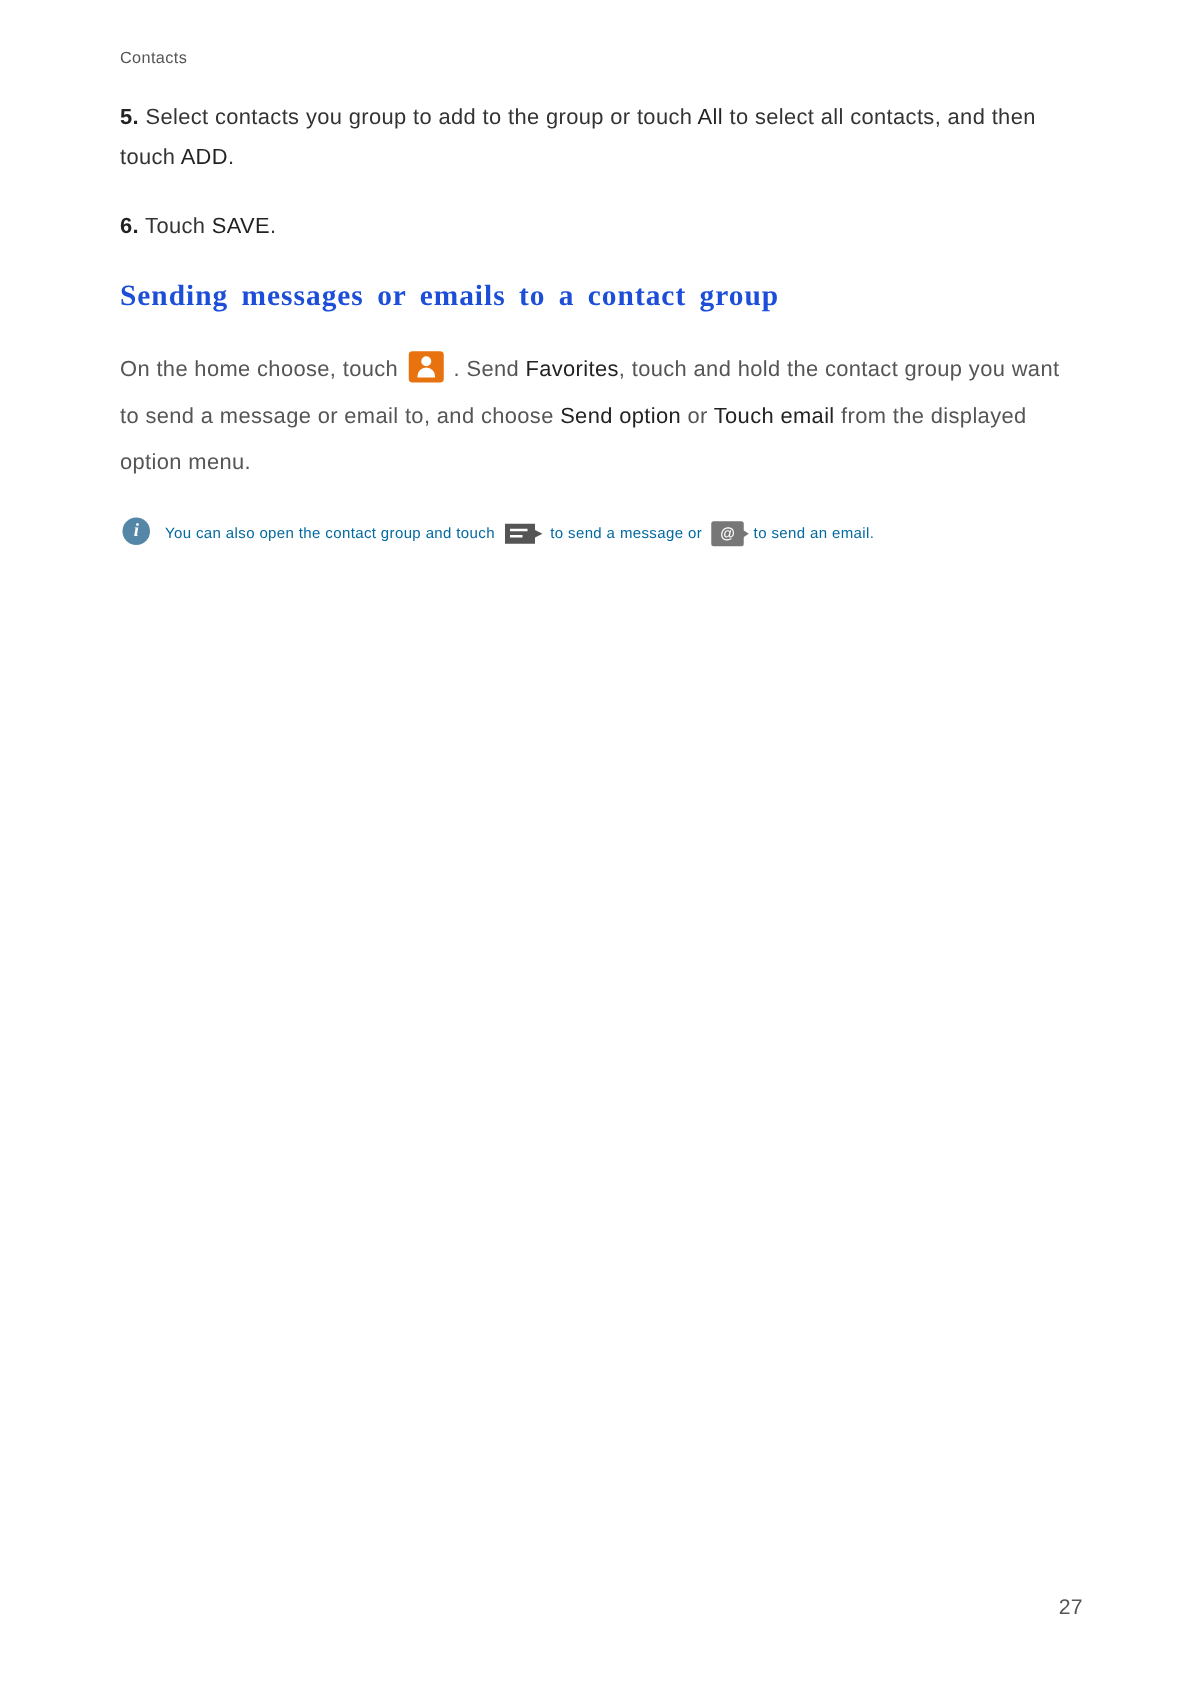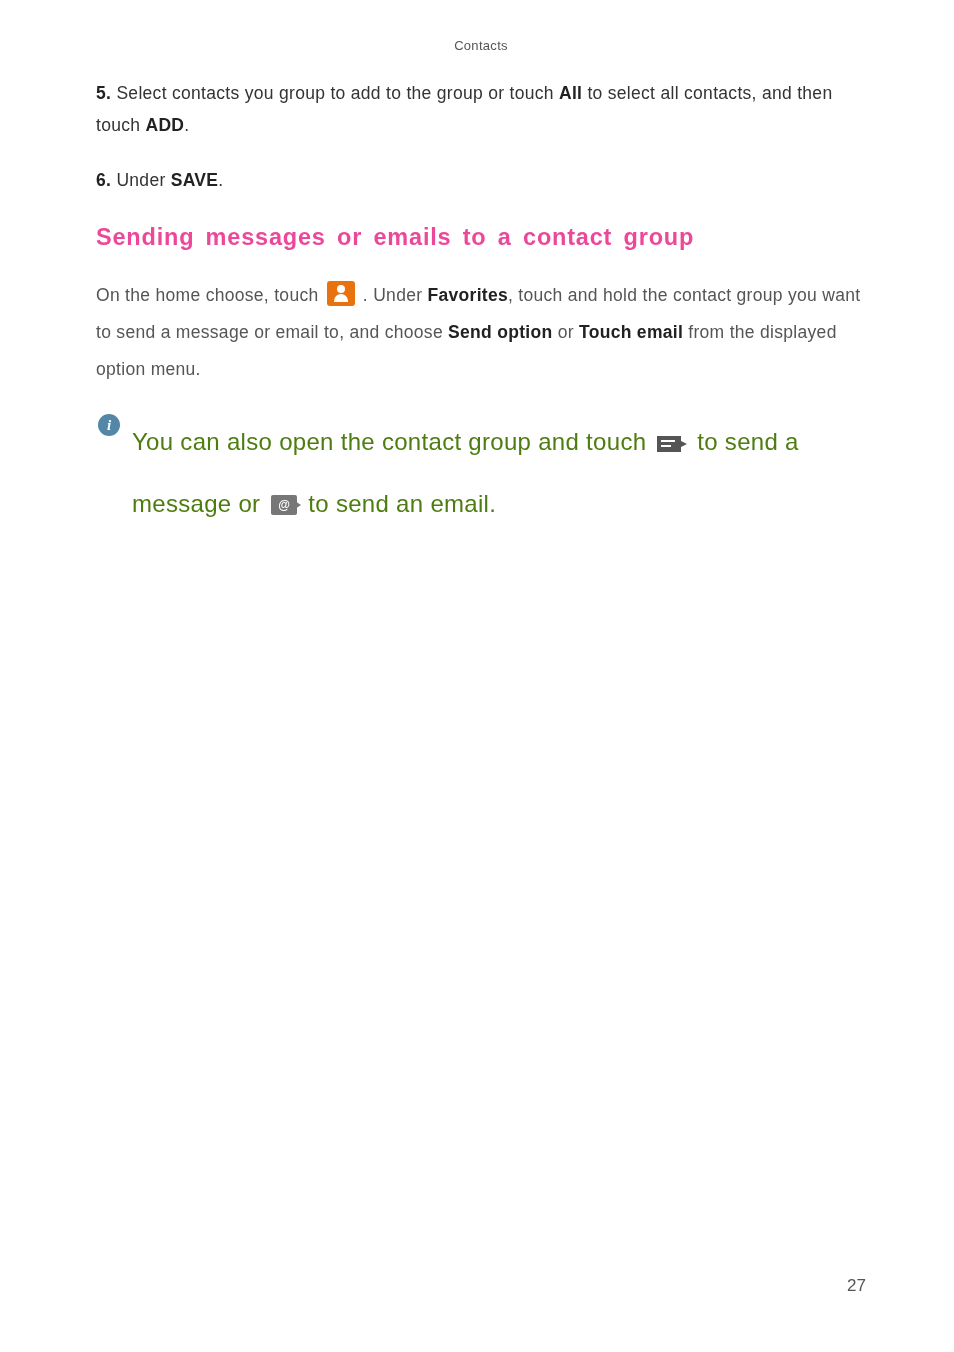--- a/index.html
+++ b/index.html
@@ -9,49 +9,50 @@
     }
     body {
       width: 954px;
       height: 1352px;
       background: #ffffff;
       font-family: Arial, Helvetica, sans-serif;
       position: relative;
       padding: 38px 88px 0 96px;
     }
     .header-label {
-      text-align: center;
+      text-align: left;
       font-size: 13px;
       color: #555;
       margin-bottom: 24px;
       letter-spacing: 0.3px;
     }
     .step {
       margin-bottom: 22px;
       color: #333;
       font-size: 17.5px;
       line-height: 1.85;
       letter-spacing: 0.3px;
     }
     .step-num {
       font-weight: bold;
       color: #222;
     }
     .bold {
-      font-weight: bold;
+      font-weight: normal;
       color: #222;
     }
     .heading {
       font-weight: bold;
       font-size: 23.5px;
-      color: #ec4899;
+      color: #1d4ed8;
       margin-top: 28px;
       margin-bottom: 26px;
       letter-spacing: 0.8px;
       word-spacing: 4px;
+      font-family: Liberation Serif, serif;
     }
     .para {
       color: #555;
       font-size: 17.5px;
       line-height: 2.1;
       letter-spacing: 0.3px;
       margin-bottom: 24px;
     }
     .icon-inline {
       display: inline-block;
@@ -104,22 +105,22 @@
       font-style: italic;
       font-family: Georgia, serif;
       font-weight: bold;
       font-size: 15px;
       display: flex;
       align-items: center;
       justify-content: center;
       margin-top: 3px;
     }
     .note-text {
-      color: #4d7c0f;
-      font-size: 24px;
+      color: #0369a1;
+      font-size: 12px;
       line-height: 2.55;
       letter-spacing: 0.3px;
     }
     .msg-icon {
       display: inline-block;
       width: 24px;
       height: 16px;
       background: #555;
       position: relative;
       vertical-align: middle;
@@ -199,27 +200,27 @@
 
 <div class="header-label">Contacts</div>
 
 <div class="step">
   <span class="step-num">5.</span>
   <span>Select contacts you group to add to the group or touch </span><span class="bold">All</span><span> to select all contacts, and then touch </span><span class="bold">ADD</span><span>.</span>
 </div>
 
 <div class="step">
   <span class="step-num">6.</span>
-  <span>Under </span><span class="bold">SAVE</span><span>.</span>
+  <span>Touch </span><span class="bold">SAVE</span><span>.</span>
 </div>
 
 <div class="heading">Sending messages or emails to a contact group</div>
 
 <div class="para">
-  <span>On the home choose, touch </span><span class="icon-inline contacts-icon"></span><span> . Under </span><span class="bold">Favorites</span><span>, touch and hold the contact group you want to send a message or email to, and choose </span><span class="bold">Send option</span><span> or </span><span class="bold">Touch email</span><span> from the displayed option menu.</span>
+  <span>On the home choose, touch </span><span class="icon-inline contacts-icon"></span><span> . Send </span><span class="bold">Favorites</span><span>, touch and hold the contact group you want to send a message or email to, and choose </span><span class="bold">Send option</span><span> or </span><span class="bold">Touch email</span><span> from the displayed option menu.</span>
 </div>
 
 <div class="note-block">
   <div class="info-icon">i</div>
   <div class="note-text">
     <span>You can also open the contact group and touch </span><span class="msg-icon"></span><span class="msg-icon-tail"></span><span> to send a message or </span><span class="email-icon"></span><span> to send an email.</span>
   </div>
 </div>
 
 <div class="page-number">27</div>

